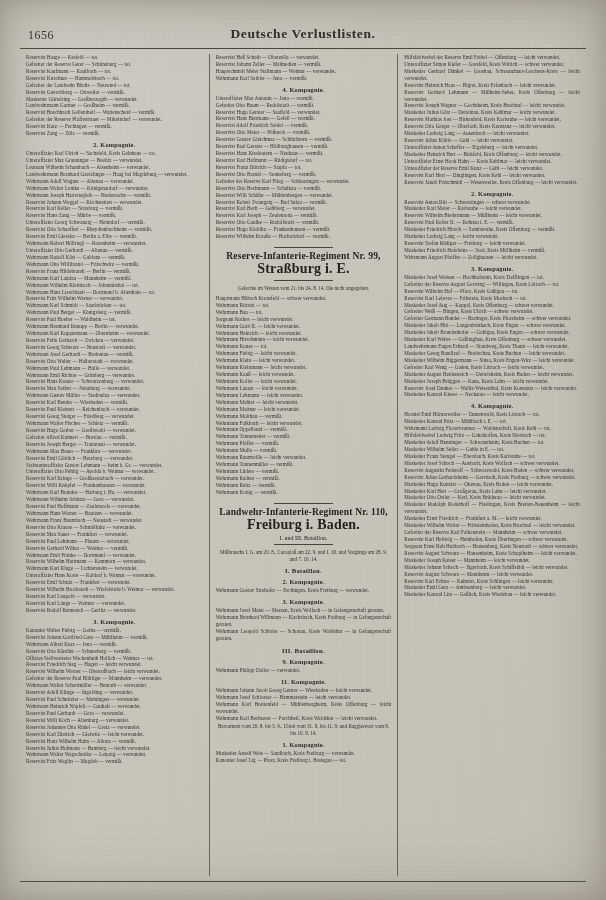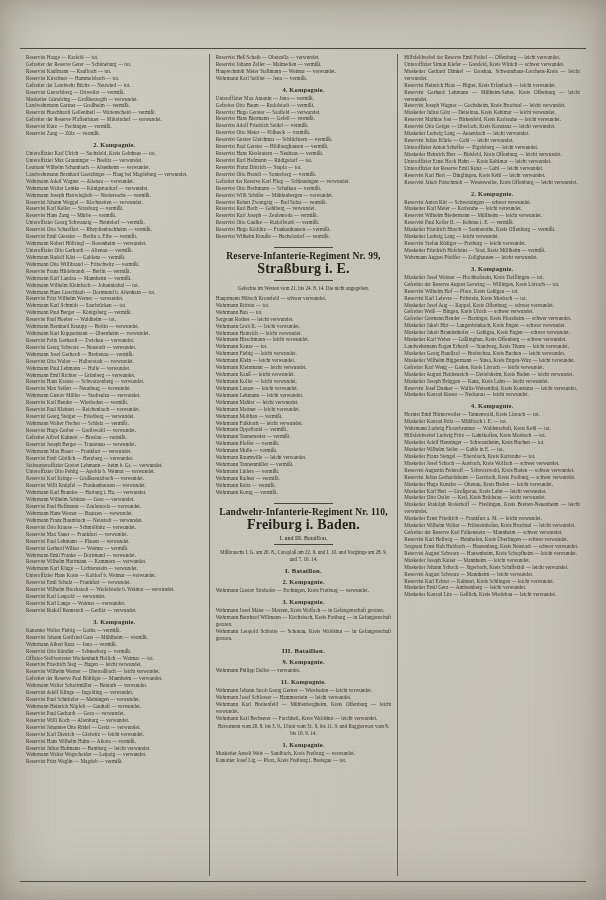--- a/index.html
+++ b/index.html
@@ -69,20 +69,21 @@
     bottom: 18px;
     border-top: 1px solid #4a453c;
   }
   .columns {
     position: absolute;
     top: 54px;
     left: 20px;
     right: 20px;
     bottom: 24px;
     display: flex;
+    justify-content: center;
   }
   .col {
     width: 33.333%;
     padding: 0 6px;
     box-sizing: border-box;
     position: relative;
   }
   .col + .col {
     border-left: 1px solid #6a6459;
   }
@@ -152,20 +153,24 @@
       repeating-linear-gradient(90deg, rgba(110,104,90,0.07) 0px, rgba(110,104,90,0) 3px, rgba(110,104,90,0) 6px);
     pointer-events: none;
   }
 </style>
 </head>
 <body>
 
 <div class="page">
   <div class="paper"></div>
 
+  <div class="header">
+    <div class="folio">1656</div>
+    <div class="htitle">Deutsche Verlustlisten.</div>
+  </div>
   <div class="rule"></div>
 
   <div class="columns">
     <div class="col" id="c1">
         <p class="entry">Reservist Haage — Krefeld — tot.</p>
         <p class="entry">Gefreiter der Reserve Gerer — Schöneburg — tot.</p>
         <p class="entry">Reservist Kaufmann — Kaufbach — tot.</p>
         <p class="entry">Reservist Kirschner — Hammelsbach — tot.</p>
         <p class="entry">Gefreiter der Landwehr Büchs — Neuwied — tot.</p>
         <p class="entry">Reservist Gierschberg — Ottweiler — vermißt.</p>

